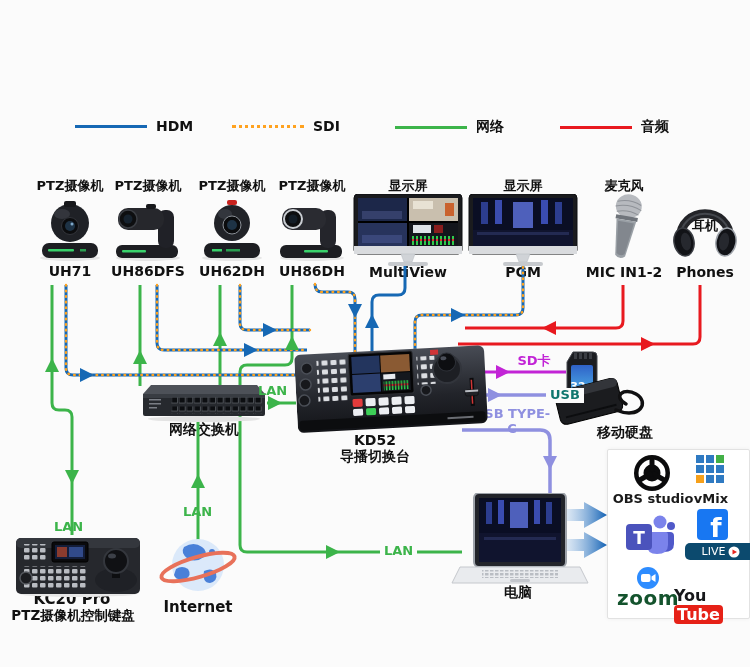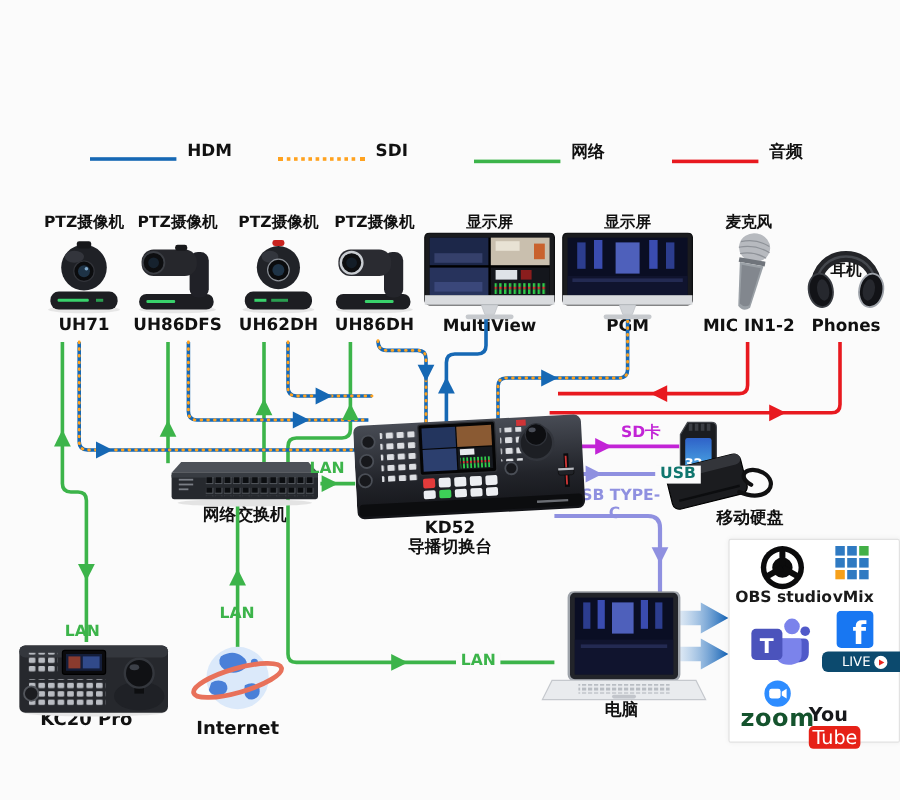--- a/index.html
+++ b/index.html
@@ -2,31 +2,31 @@
 <html><head>
 <meta charset="utf-8">
 <style>
   html,body{margin:0;padding:0;background:#fbfbfb;}
   #stage{position:relative;width:750px;height:667px;background:#fbfbfb;overflow:hidden;
          font-family:"DejaVu Sans","Liberation Sans",sans-serif;color:#111;}
   .abs{position:absolute;}
   .lbl{position:absolute;font-weight:bold;text-align:center;line-height:1.15;}
   .t13{font-size:13px;} .t14{font-size:14px;} .t15{font-size:15px;}
   #title{left:0;right:0;top:36px;text-align:center;font-size:30px;font-weight:bold;letter-spacing:3px;}
-  .legend-item{position:absolute;top:118px;display:flex;align-items:flex-end;gap:9px;}
+  .legend-item{position:absolute;top:118px;display:flex;align-items:center;gap:9px;}
   .legend-line{width:72px;height:0;border-top-width:3px;}
   .legend-label{font-size:14px;font-weight:bold;}
   svg{display:block;}
   .dev{position:absolute;z-index:2;}
   #wires{position:absolute;left:0;top:0;z-index:1;}
   .onln{background:#fbfbfb;padding:0 4px;z-index:3;}
   .panel{position:absolute;left:607px;top:449px;width:141px;height:168px;background:#fff;
          border:1px solid #e2e2e2;border-radius:2px;z-index:2;box-shadow:0 0 4px rgba(0,0,0,.05);}
   .panel .lbl{font-weight:bold;}
-  .ytbox{display:inline-block;background:#e62117;color:#fff;border-radius:4px;padding:0 3px;font-weight:normal;}
+  .ytbox{display:inline-block;background:#e62117;color:#fff;border-radius:4px;padding:0 3px;font-weight:bold;}
   .live{position:absolute;left:77px;top:93px;width:72px;height:17px;background:#0c4a6e;border-radius:5px;
         color:#fff;font-weight:normal;font-size:11px;display:flex;align-items:center;justify-content:center;gap:3px;}
 </style>
 </head>
 <body>
 
 <div id="stage">
 
 
   <div class="legend-item" style="left:75px;">
@@ -377,20 +377,21 @@
     <rect x="53" y="13" width="14" height="10" fill="#314a8a"></rect>
     <rect x="6" y="10" width="26" height="16" fill="url(#pk)"></rect>
     <rect x="8" y="32" width="64" height="22" fill="url(#pk)"></rect>
     <circle cx="10" cy="44" r="6" fill="#1b1c20" stroke="#53565c" stroke-width="1.5"></circle>
     <ellipse cx="100" cy="46" rx="21" ry="12" fill="#1f2126"></ellipse>
     <rect x="96" y="32" width="8" height="12" fill="#0d0e10"></rect>
     <circle cx="100" cy="27" r="12" fill="#101114" stroke="#34373d" stroke-width="2"></circle>
     <ellipse cx="96" cy="22" rx="4" ry="2.5" fill="#3c4048"></ellipse>
   </svg>
   <div class="lbl t15" style="left:20px;top:591px;width:104px;">KC20 Pro</div>
+  <div class="lbl t13" style="left:2px;top:608px;width:142px;font-size:13.5px;">PTZ摄像机控制键盘</div>
 
   <svg class="dev" style="left:156px;top:535px;" width="84" height="64">
     <circle cx="42" cy="30" r="26" fill="#dbe9fa"></circle>
     <path d="M28 12 q10 -6 18 0 q6 4 2 10 q-8 6 -16 2 q-8 -6 -4 -12 Z" fill="#4a80d8"></path>
     <path d="M20 34 q6 -4 12 0 q4 6 -2 10 q-10 2 -12 -4 Z" fill="#4a80d8"></path>
     <path d="M48 36 q8 -4 12 2 q2 8 -6 10 q-8 0 -6 -12 Z" fill="#4a80d8"></path>
     <circle cx="56" cy="17" r="3" fill="#4a80d8"></circle>
     <ellipse cx="42" cy="32" rx="38" ry="10" fill="none" stroke="#e8715a" stroke-width="4" transform="rotate(-16 42 32)"></ellipse>
   </svg>
   <div class="lbl t15" style="left:156px;top:599px;width:84px;font-weight:600;">Internet</div>

